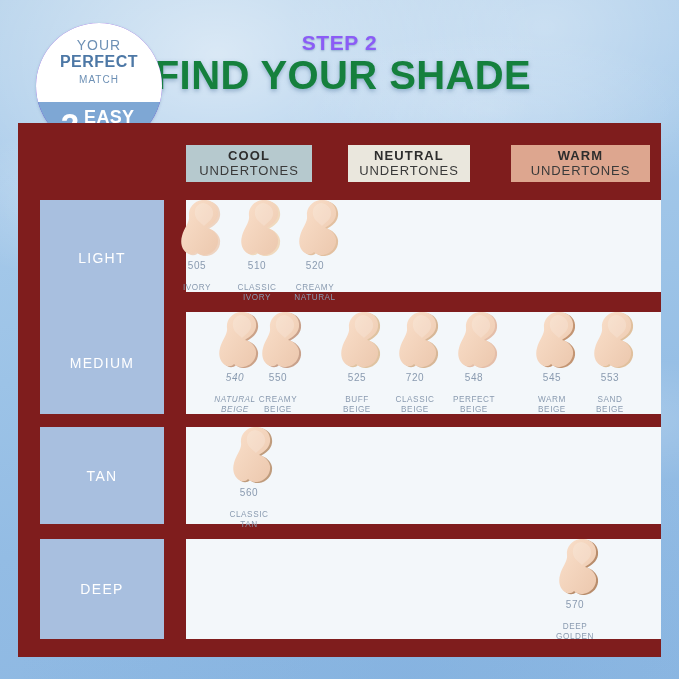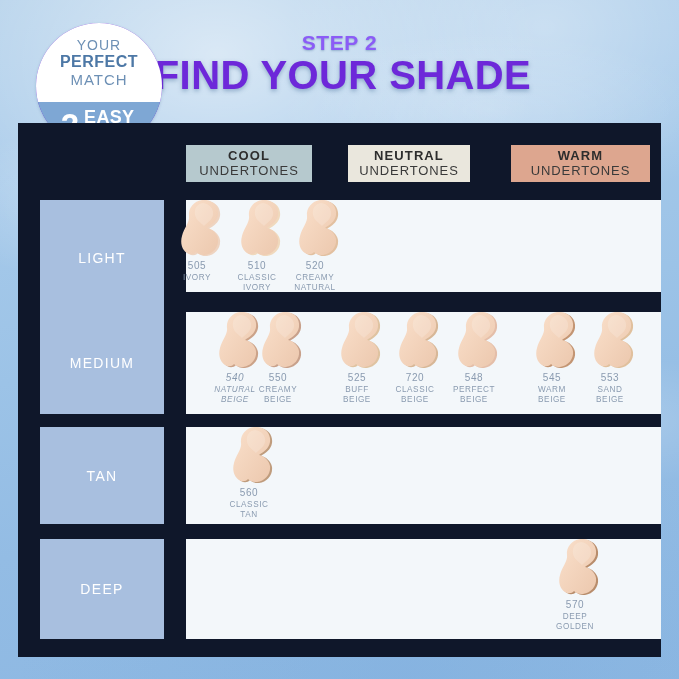--- a/index.html
+++ b/index.html
@@ -28,21 +28,21 @@
 
   
   #header{position:absolute;left:0;top:0;width:679px;height:124px;}
   #step-label{
     position:absolute;left:0;right:0;top:31px;text-align:center;
     font-size:21px;font-weight:bold;letter-spacing:.6px;color:#8b5cf6;
     text-shadow:0 1px 2px rgba(80,120,160,.45);
   }
   #headline{
     position:absolute;left:0;right:0;top:54px;text-align:center;
-    font-size:40px;font-weight:bold;letter-spacing:.4px;color:#6d28d9;
+    font-size:40px;font-weight:bold;letter-spacing:.4px;color:#15803d;
     text-shadow:0 2px 4px rgba(80,120,160,.5);
     line-height:1.05;
     margin-left:7px;
   }
 
   
   #badge{
     position:absolute;left:36px;top:23px;width:126px;height:126px;
     border-radius:50%;overflow:hidden;background:#6d28d9;
     box-shadow:0 1px 3px rgba(70,110,150,.30);
@@ -51,30 +51,30 @@
     position:absolute;left:0;top:0;width:126px;height:79px;background:#ffffff;
     display:flex;flex-direction:column;align-items:center;justify-content:center;
     color:#5b7fa6;
   }
   #badge-bottom{
     position:absolute;left:0;top:79px;width:126px;height:47px;background:#7ea7d4;
     display:flex;align-items:center;justify-content:center;color:#ffffff;
   }
   .b-your{font-size:14px;letter-spacing:1px;line-height:16px;color:#6d90b5;}
   .b-perfect{font-size:16px;font-weight:bold;letter-spacing:.5px;line-height:18px;color:#4d78a6;}
-  .b-match{font-size:15px;letter-spacing:1px;line-height:17px;color:#6d90b5;}
+  .b-match{font-size:10px;letter-spacing:1px;line-height:17px;color:#6d90b5;}
   .b-two{font-size:33px;font-weight:bold;line-height:30px;margin-right:5px;}
   .b-es{display:flex;flex-direction:column;align-items:flex-start;}
   .b-easy{font-size:18px;font-weight:bold;letter-spacing:.3px;line-height:17px;}
   .b-steps{font-size:15px;letter-spacing:.8px;line-height:16px;}
 
   
   #card{
     position:absolute;left:18px;top:123px;width:643px;height:534px;
-    background:#0f172a;
+    background:#7f1d1d;
   }
 
   
   .colhead{
     position:absolute;height:37px;
     display:flex;flex-direction:column;align-items:center;justify-content:center;
   }
   .ch-strong{font-size:13px;font-weight:bold;letter-spacing:1.1px;color:#2d2d2d;line-height:14px;}
   .ch-sub{font-size:13px;letter-spacing:.9px;color:#3a3a3a;line-height:15px;}
 
@@ -84,21 +84,21 @@
     position:absolute;left:22px;width:124px;background:#a8bfdf;
     display:flex;align-items:center;justify-content:center;
     color:#ffffff;font-size:14px;letter-spacing:1.3px;
   }
 
   
   .swatch{position:absolute;width:54px;}
   .swatch svg{display:block;width:54px;height:62px;}
   .sw-caption{
     text-align:center;font-size:8.2px;letter-spacing:.55px;color:#8a9bb0;
-    line-height:10px;margin-top:2px;white-space:pre-line;
+    line-height:10px;margin-top:12px;white-space:pre-line;
   }
   .sw-code{text-align:center;font-size:10px;letter-spacing:.55px;color:#8a9bb0;line-height:10px;}
 </style>
 </head>
 <body>
 
 <div id="bg"></div>
 
 <div id="header">
   <div id="step-label">STEP 2</div>

